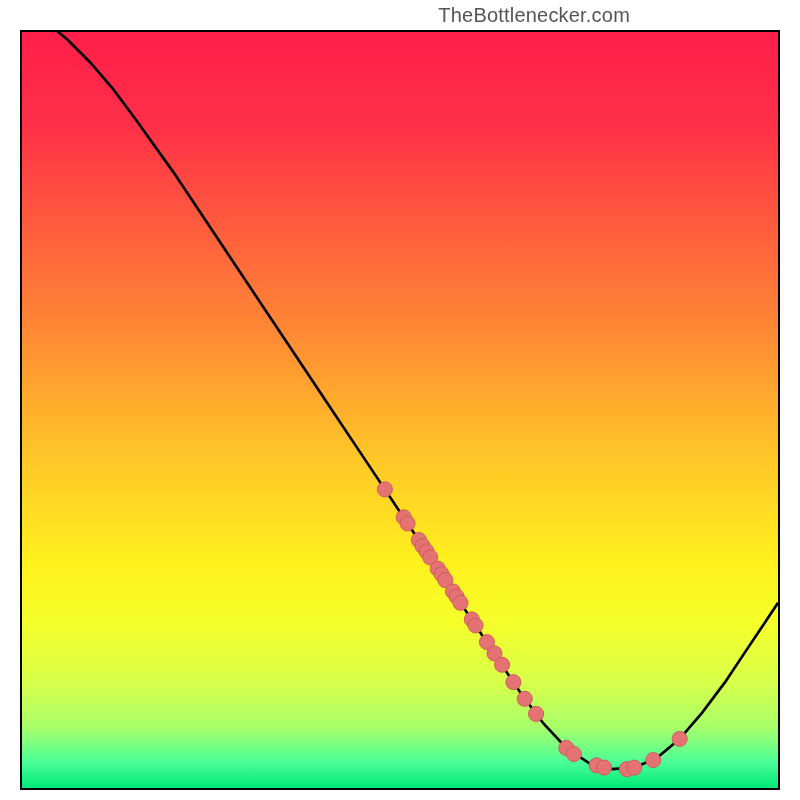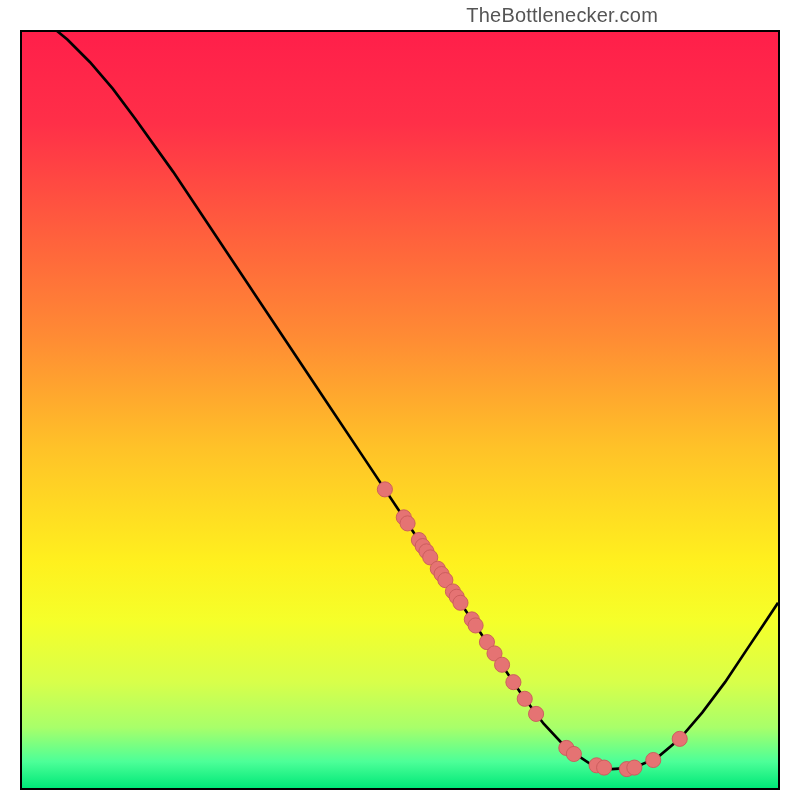--- a/index.html
+++ b/index.html
@@ -8,21 +8,20 @@
     width: 800px;
     height: 800px;
     background: #ffffff;
     font-family: Arial, Helvetica, sans-serif;
     overflow: hidden;
   }
   .stage {
     position: relative;
     width: 640px;
     height: 800px;
-    padding-left: 28px;
   }
   .attribution {
     position: absolute;
     top: 4px;
     right: 10px;
     color: #555;
     font-size: 20px;
     font-weight: 500;
     letter-spacing: 0.2px;
     z-index: 10;

